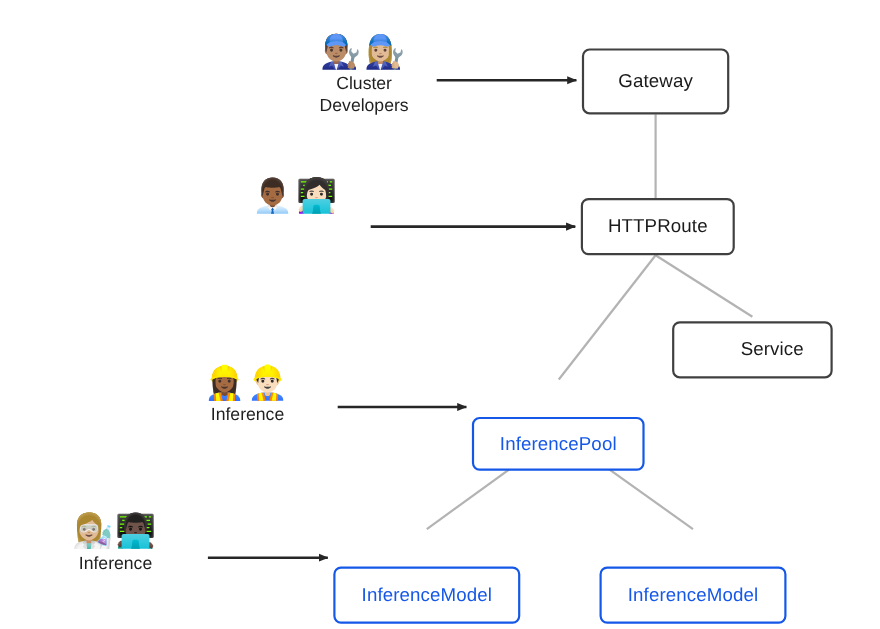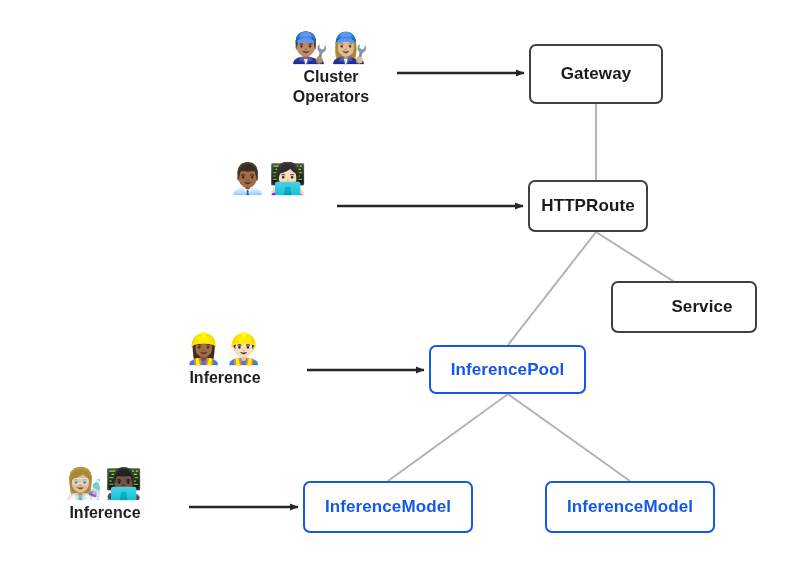--- a/index.html
+++ b/index.html
@@ -26,55 +26,56 @@
     pointer-events: none;
   }
   .node {
     position: absolute;
     box-sizing: border-box;
     display: flex;
     align-items: center;
     justify-content: center;
     border-radius: 7px;
     background: #ffffff;
-    font-weight: bold;
+    font-weight: normal;
     letter-spacing: 0.1px;
     text-align: center;
     white-space: nowrap;
   }
   .node.plain {
     border: 2px solid #404040;
     color: #1a1a1a;
     font-size: 17px;
   }
   .node.accent {
     border: 2px solid #1558e8;
     color: #1558e8;
     font-size: 17px;
+    margin-top: 34px;
   }
   .actor {
     position: absolute;
     display: flex;
     flex-direction: column;
     align-items: center;
     width: 200px;
     text-align: center;
   }
   .actor-emoji {
     font-size: 30px;
     line-height: 1.05;
     letter-spacing: 2px;
     font-family: "DejaVu Sans", sans-serif;
   }
   .actor-label {
     margin-top: 3px;
     font-size: 16px;
     color: #1f1f1f;
     line-height: 1.25;
-    font-weight: bold;
+    font-weight: normal;
   }
   .actor-label .ln {
     display: block;
   }
 </style>
 </head>
 <body>
 
 <div id="canvas" style="background: rgb(255, 255, 255);">
 
@@ -94,32 +95,32 @@
     <g id="arrow-group">
         <line x1="397" y1="73" x2="524" y2="73" stroke="#262626" stroke-width="2.4" marker-end="url(#arrowhead)"></line>
         <line x1="337" y1="206" x2="523" y2="206" stroke="#262626" stroke-width="2.4" marker-end="url(#arrowhead)"></line>
         <line x1="307" y1="370" x2="424" y2="370" stroke="#262626" stroke-width="2.4" marker-end="url(#arrowhead)"></line>
         <line x1="189" y1="507" x2="298" y2="507" stroke="#262626" stroke-width="2.4" marker-end="url(#arrowhead)"></line>
       </g>
   </svg>
 
   <div id="node-layer">
       <div class="node plain" style="left: 529px; top: 44px; width: 134px; height: 60px; border-color: rgb(64, 64, 64);">Gateway</div>
-      <div class="node plain" style="left: 528px; top: 180px; width: 120px; height: 52px; border-color: rgb(64, 64, 64);">HTTPRoute</div>
-      <div class="node plain" style="left: 611px; top: 281px; width: 146px; height: 52px; border-color: rgb(64, 64, 64); padding-left: 36px;">Service</div>
+      <div class="node plain" style="left: 528px; top: 180px; width: 140px; height: 52px; border-color: rgb(64, 64, 64);">HTTPRoute</div>
+      <div class="node plain" style="left: 611px; top: 292px; width: 146px; height: 52px; border-color: rgb(64, 64, 64); padding-left: 36px;">Service</div>
       <div class="node accent" style="left: 429px; top: 345px; width: 157px; height: 49px; border-color: rgb(21, 88, 232); color: rgb(21, 88, 232);">InferencePool</div>
       <div class="node accent" style="left: 303px; top: 481px; width: 170px; height: 52px; border-color: rgb(21, 88, 232); color: rgb(21, 88, 232);">InferenceModel</div>
       <div class="node accent" style="left: 545px; top: 481px; width: 170px; height: 52px; border-color: rgb(21, 88, 232); color: rgb(21, 88, 232);">InferenceModel</div>
     </div>
   <div id="actor-layer">
       <div class="actor" style="left: 231px; top: 32px;">
         <div class="actor-emoji">👨🏽‍🔧👩🏼‍🔧</div>
         <div class="actor-label">
           <span class="ln">Cluster</span>
-          <span class="ln">Operators</span>
+          <span class="ln">Developers</span>
         </div>
       </div>
       <div class="actor" style="left: 169px; top: 163px;">
         <div class="actor-emoji">👨🏾‍💼👩🏻‍💻</div>
       </div>
       <div class="actor" style="left: 125px; top: 333px;">
         <div class="actor-emoji">👷🏾‍♀️👷🏻‍♂️</div>
         <div class="actor-label">
           <span class="ln">Inference</span>
         </div>

